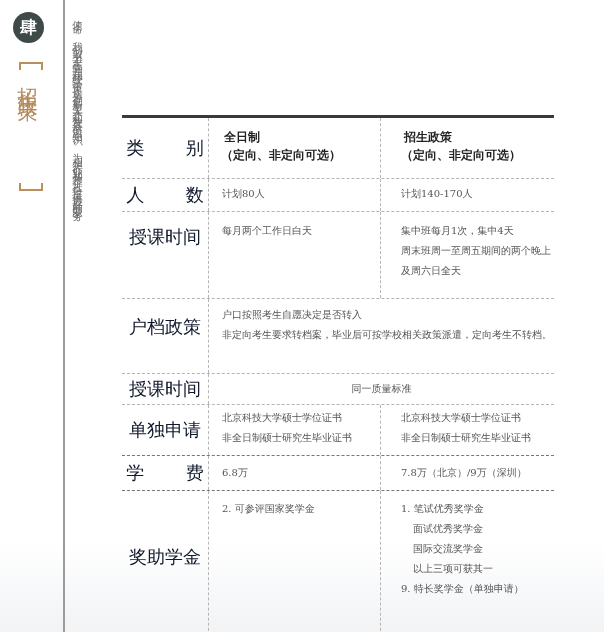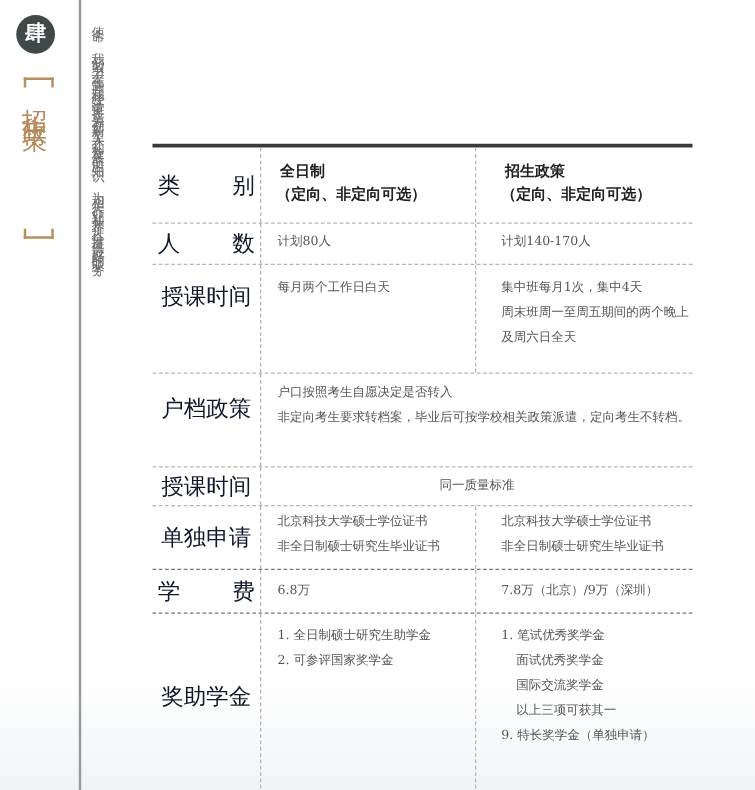--- a/index.html
+++ b/index.html
@@ -146,21 +146,20 @@
     <div class="c0">
         <span class="label-spaced">学 费</span>
       </div>
     <div class="c1" style="line-height:34px">6.8万</div>
     <div class="c2" style="line-height:34px;padding-left:20px">7.8万（北京）/9万（深圳）</div>
   </div>
 
   <div class="row" style="height:150px;border-bottom:none">
     <div class="c0" style="align-items:flex-start;padding-top:54px;box-sizing:border-box">奖助学金</div>
     <div class="c1" style="padding-top:8px">
-      <span class="item">1. 全日制硕士研究生助学金</span>
       <span class="item">2. 可参评国家奖学金</span>
     </div>
     <div class="c2" style="padding-top:8px;padding-left:20px">
       <span class="item">1. 笔试优秀奖学金</span>
       <span class="item indent">面试优秀奖学金</span>
       <span class="item indent">国际交流奖学金</span>
       <span class="item indent">以上三项可获其一</span>
       <span class="item">9. 特长奖学金（单独申请）</span>
     </div>
   </div>

